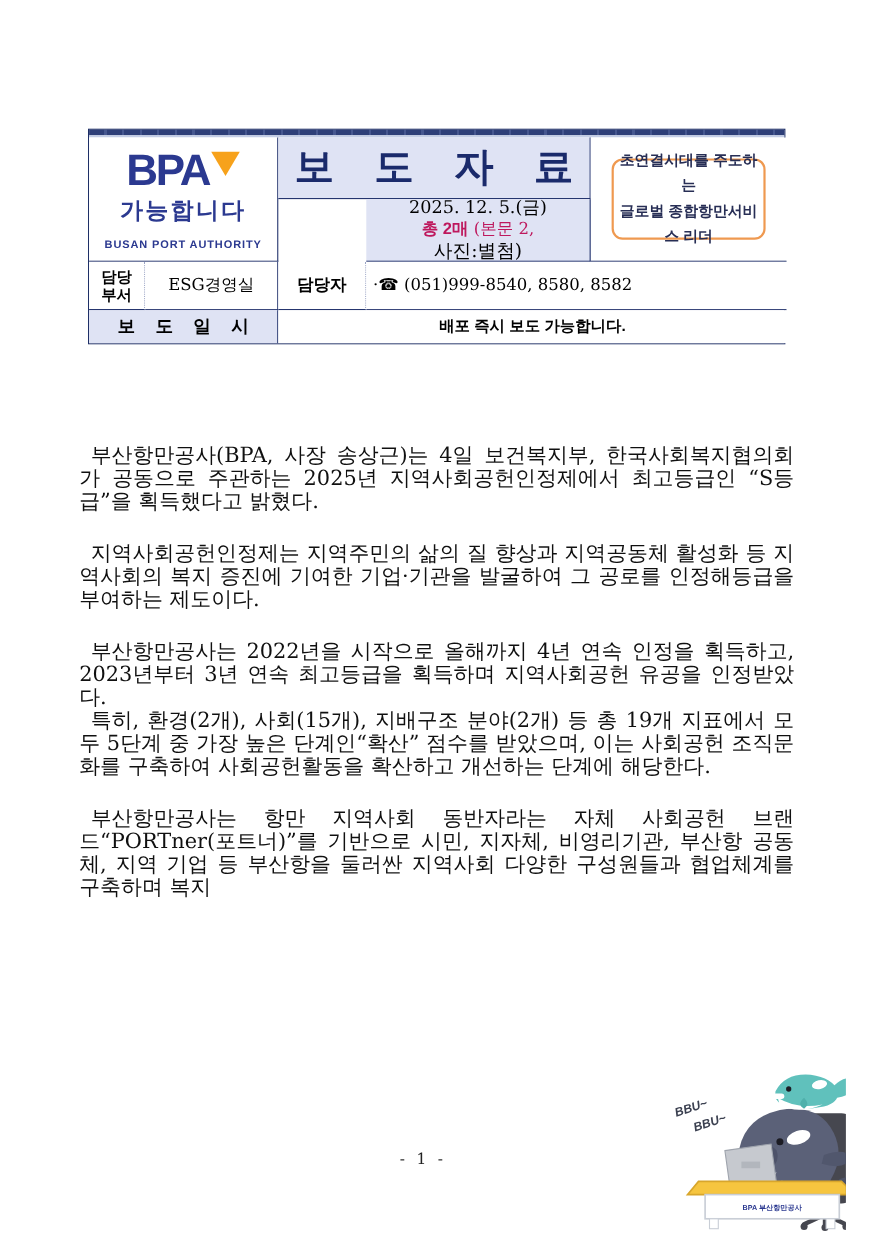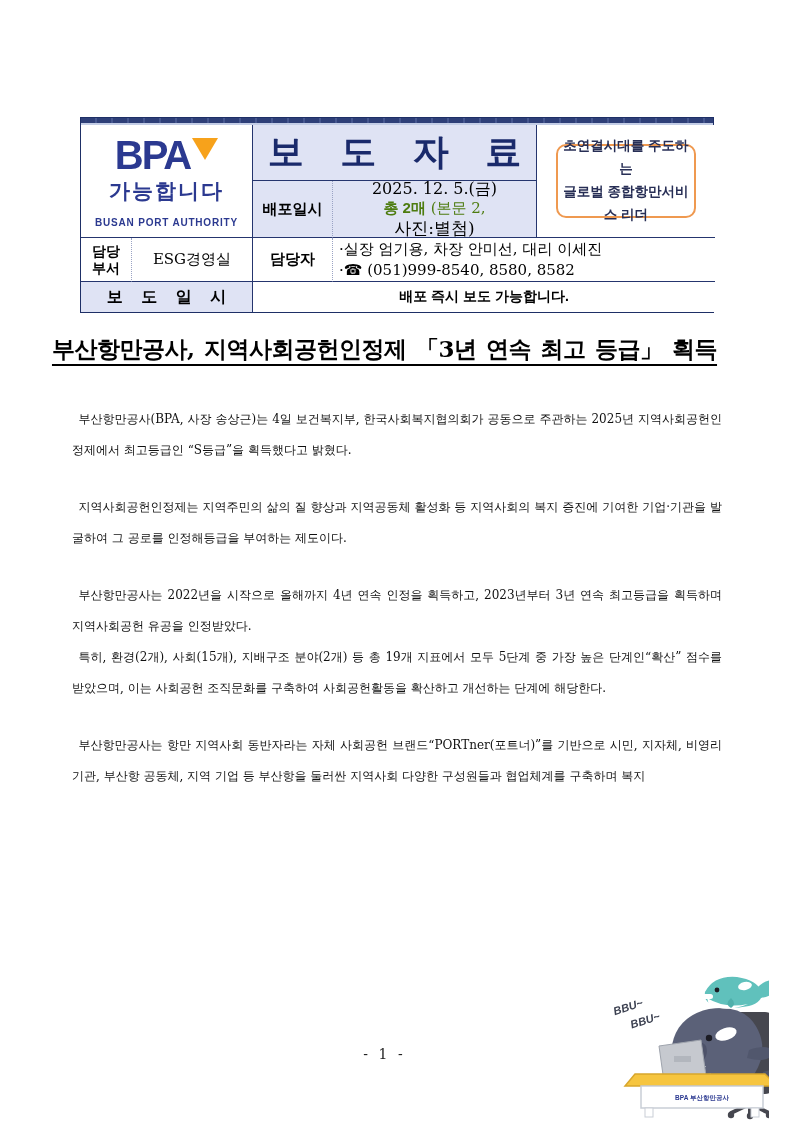--- a/index.html
+++ b/index.html
@@ -60,21 +60,21 @@
     background:#fff;
   }
   .slogan-text {
     font-size:13.5px; font-weight:800; color:#272e55; line-height:1.7;
   }
 
   .dist-label-cell { grid-column:3; grid-row:2; }
   .dist-date-cell  { grid-column:4; grid-row:2; font-family:"DejaVu Serif","Liberation Serif",serif; }
   .label-txt { font-weight:800; font-size:15px; color:#000; }
   .date-l1 { font-weight:400; font-size:16px; color:#000; line-height:1.2; }
-  .date-l2 { font-size:15px; color:#4d7c0f; line-height:1.2; margin-top:1px; }
+  .date-l2 { font-size:15px; color:#be185d; line-height:1.2; margin-top:1px; }
   .date-l2 b { font-family:"Liberation Sans",sans-serif; }
   .date-l3 { font-size:17px; color:#000; line-height:1.2; margin-top:1px; }
 
   .dept-label-cell { grid-column:1; grid-row:3; line-height:1.15; }
   .dept-label-cell .label-txt { font-size:14px; line-height:1.2; }
   .dept-value-cell { grid-column:2; grid-row:3; font-family:"DejaVu Serif","Liberation Serif",serif; font-size:15px; }
   .contact-label-cell { grid-column:3; grid-row:3; }
   .contact-value-cell {
     grid-column:4/6; grid-row:3; border-right:none;
     align-items:flex-start; justify-content:center; padding-left:6px;
@@ -94,21 +94,21 @@
     font-family:"DejaVu Serif","Liberation Serif",serif;
     font-size:23px; font-weight:700; color:#000; letter-spacing:-0.5px; word-spacing:2px;
     white-space:nowrap;
   }
   .doc-title span { text-decoration:underline; text-underline-offset:7px; text-decoration-thickness:1.5px; }
 
   
   .body-text {
     position:absolute; top:404px; left:72px; width:650px;
     font-family:"DejaVu Serif","Liberation Serif",serif;
-    font-size:12px; line-height:31px; color:#101010; text-align:justify;
+    font-size:19px; line-height:21px; color:#101010; text-align:justify;
   }
   .body-text p { margin:0; text-indent:0.55em; }
   .body-text p.gap { margin-top:26px; }
 
   
   .page-num {
     position:absolute; top:1046px; left:0; right:0; text-align:center;
     font-family:"DejaVu Serif","Liberation Serif",serif;
     font-size:14px; color:#222; letter-spacing:3px;
   }
@@ -138,23 +138,20 @@
 
       <div class="cell slogan-cell">
         <div class="slogan-box">
           <div class="slogan-text">
             <div>초연결시대를 주도하는</div>
             <div>글로벌 종합항만서비스 리더</div>
           </div>
         </div>
       </div>
 
-      <div class="cell dist-label-cell lavender dotted-r">
-        <span class="label-txt">배포일시</span>
-      </div>
 
       <div class="cell dist-date-cell lavender">
         <div class="date-l1">2025. 12. 5.(금)</div>
         <div class="date-l2">
           <b>총 2매</b><span> (본문 2,</span>
         </div>
         <div class="date-l3">사진:별첨)</div>
       </div>
 
       <div class="cell dept-label-cell dotted-r">
@@ -164,38 +161,34 @@
 
       <div class="cell dept-value-cell">
         <span>ESG경영실</span>
       </div>
 
       <div class="cell contact-label-cell dotted-r">
         <span class="label-txt">담당자</span>
       </div>
 
       <div class="cell contact-value-cell">
-        <div>·실장 엄기용, 차장 안미선, 대리 이세진</div>
         <div>·☎ (051)999-8540, 8580, 8582</div>
       </div>
 
       <div class="cell release-label-cell lavender">
         <span class="label-txt">보 도 일 시</span>
       </div>
 
       <div class="cell release-value-cell">
         <span>배포 즉시 보도 가능합니다.</span>
       </div>
 
     </div>
   </div>
 
-  <div class="doc-title">
-    <span>부산항만공사, 지역사회공헌인정제 「3년 연속 최고 등급」 획득</span>
-  </div>
 
   <div class="body-text">
     <p>부산항만공사(BPA, 사장 송상근)는 4일 보건복지부, 한국사회복지협의회가 공동으로 주관하는 2025년 지역사회공헌인정제에서 최고등급인 “S등급”을 획득했다고 밝혔다.</p>
     <p class="gap">지역사회공헌인정제는 지역주민의 삶의 질 향상과 지역공동체 활성화 등 지역사회의 복지 증진에 기여한 기업·기관을 발굴하여 그 공로를 인정해등급을 부여하는 제도이다.</p>
     <p class="gap">부산항만공사는 2022년을 시작으로 올해까지 4년 연속 인정을 획득하고, 2023년부터 3년 연속 최고등급을 획득하며 지역사회공헌 유공을 인정받았다.</p>
     <p>특히, 환경(2개), 사회(15개), 지배구조 분야(2개) 등 총 19개 지표에서 모두 5단계 중 가장 높은 단계인“확산” 점수를 받았으며, 이는 사회공헌 조직문화를 구축하여 사회공헌활동을 확산하고 개선하는 단계에 해당한다.</p>
     <p class="gap">부산항만공사는 항만 지역사회 동반자라는 자체 사회공헌 브랜드“PORTner(포트너)”를 기반으로 시민, 지자체, 비영리기관, 부산항 공동체, 지역 기업 등 부산항을 둘러싼 지역사회 다양한 구성원들과 협업체계를 구축하며 복지</p>
   </div>
 
   <div class="page-num">- 1 -</div>

